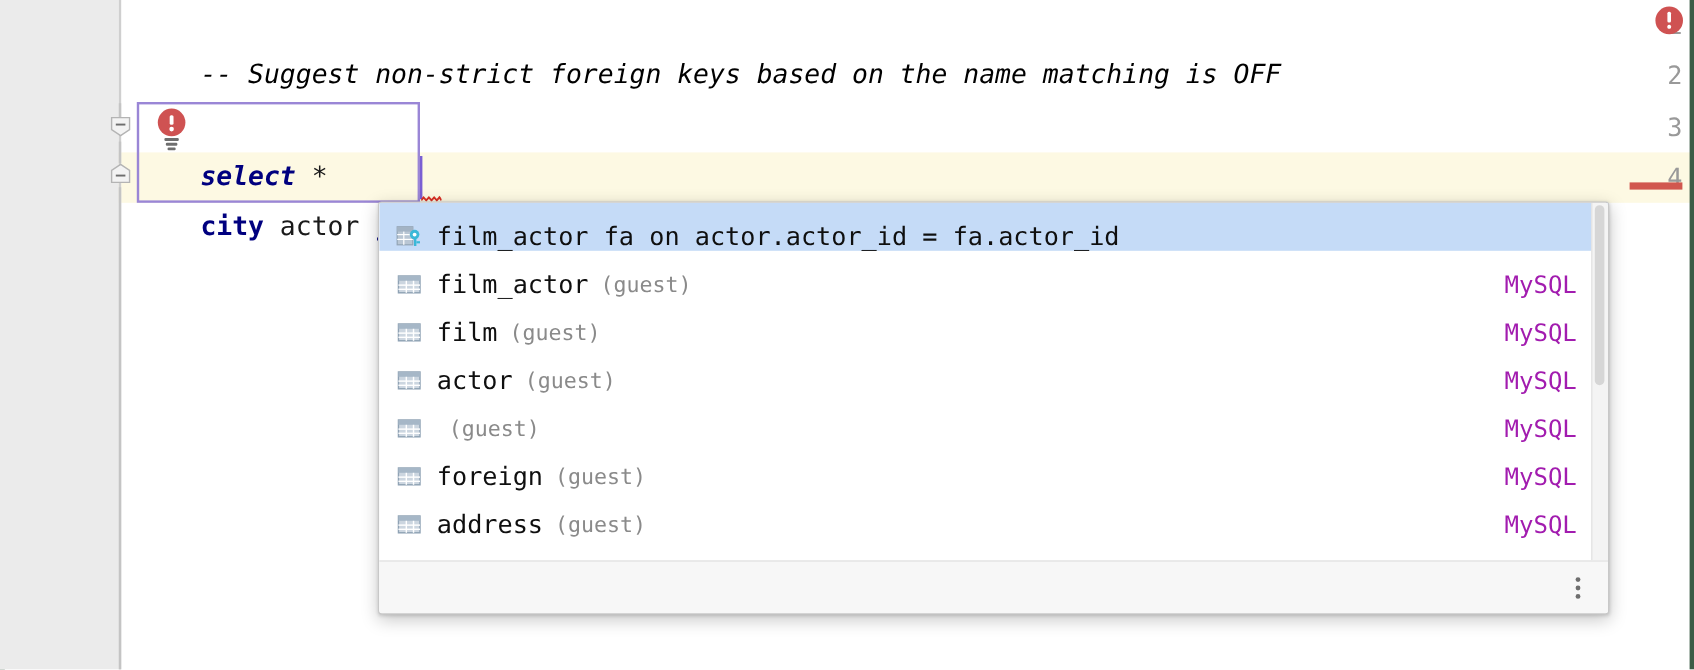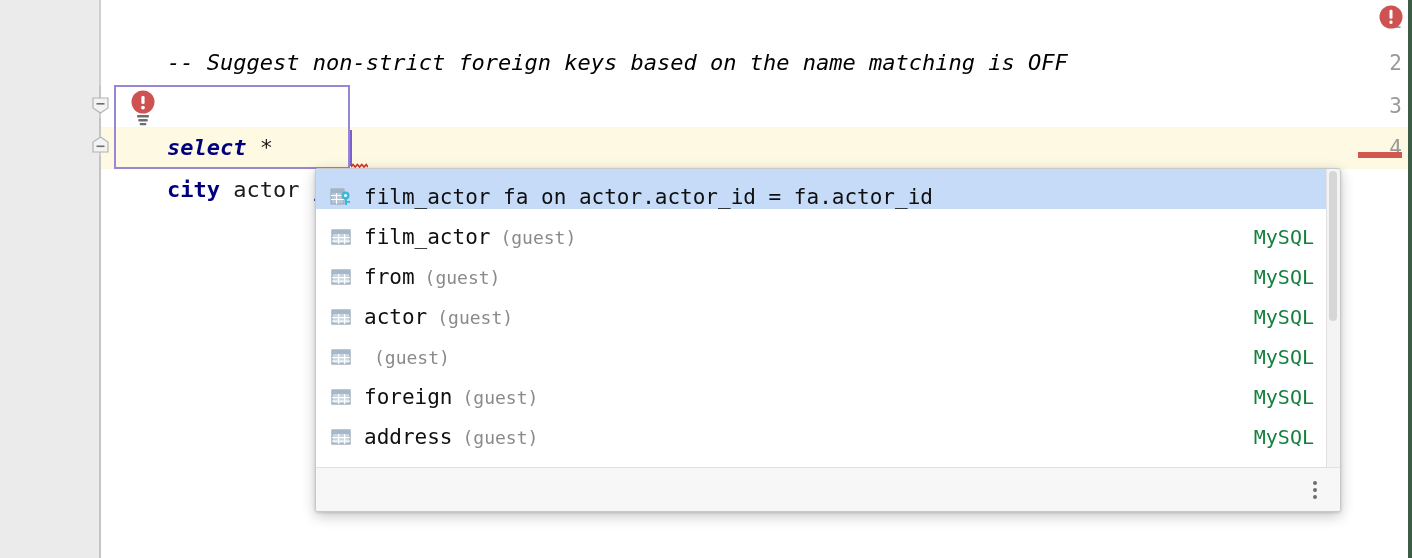--- a/index.html
+++ b/index.html
@@ -201,21 +201,21 @@
     font-size: 18px;
     color: #8a8a8a;
     white-space: pre;
     margin-left: 10px;
   }
   .row-right {
     margin-left: auto;
     margin-right: 26px;
     font-family: "DejaVu Sans Mono", monospace;
     font-size: 20px;
-    color: #15803d;
+    color: #a21caf;
     white-space: pre;
   }
 
   .popup-scrollbar {
     position: absolute;
     right: 0; top: 0;
     width: 14px; height: 298px;
     background: #f4f4f4;
     border-left: 1px solid #e2e2e2;
     box-sizing: border-box;
@@ -383,21 +383,21 @@
         <span class="row-icon">
           <svg width="20" height="18" viewBox="0 0 20 18">
               <rect x="1" y="2" width="18" height="14" fill="#ccd6e0" stroke="#8fa2b4" stroke-width="1.2"></rect>
               <rect x="1" y="2" width="18" height="4" fill="#a6b7c7"></rect>
               <rect x="1" y="9" width="18" height="1.2" fill="#ffffff"></rect>
               <rect x="1" y="12.5" width="18" height="1.2" fill="#ffffff"></rect>
               <rect x="7" y="6" width="1.2" height="10" fill="#ffffff"></rect>
               <rect x="13" y="6" width="1.2" height="10" fill="#ffffff"></rect>
             </svg>
         </span>
-        <span class="row-label">from</span>
+        <span class="row-label">film</span>
         <span class="row-suffix">(guest)</span>
         <span class="row-right">MySQL</span>
       </div>
 
       <div class="popup-row">
         <span class="row-icon">
           <svg width="20" height="18" viewBox="0 0 20 18">
               <rect x="1" y="2" width="18" height="14" fill="#ccd6e0" stroke="#8fa2b4" stroke-width="1.2"></rect>
               <rect x="1" y="2" width="18" height="4" fill="#a6b7c7"></rect>
               <rect x="1" y="9" width="18" height="1.2" fill="#ffffff"></rect>

